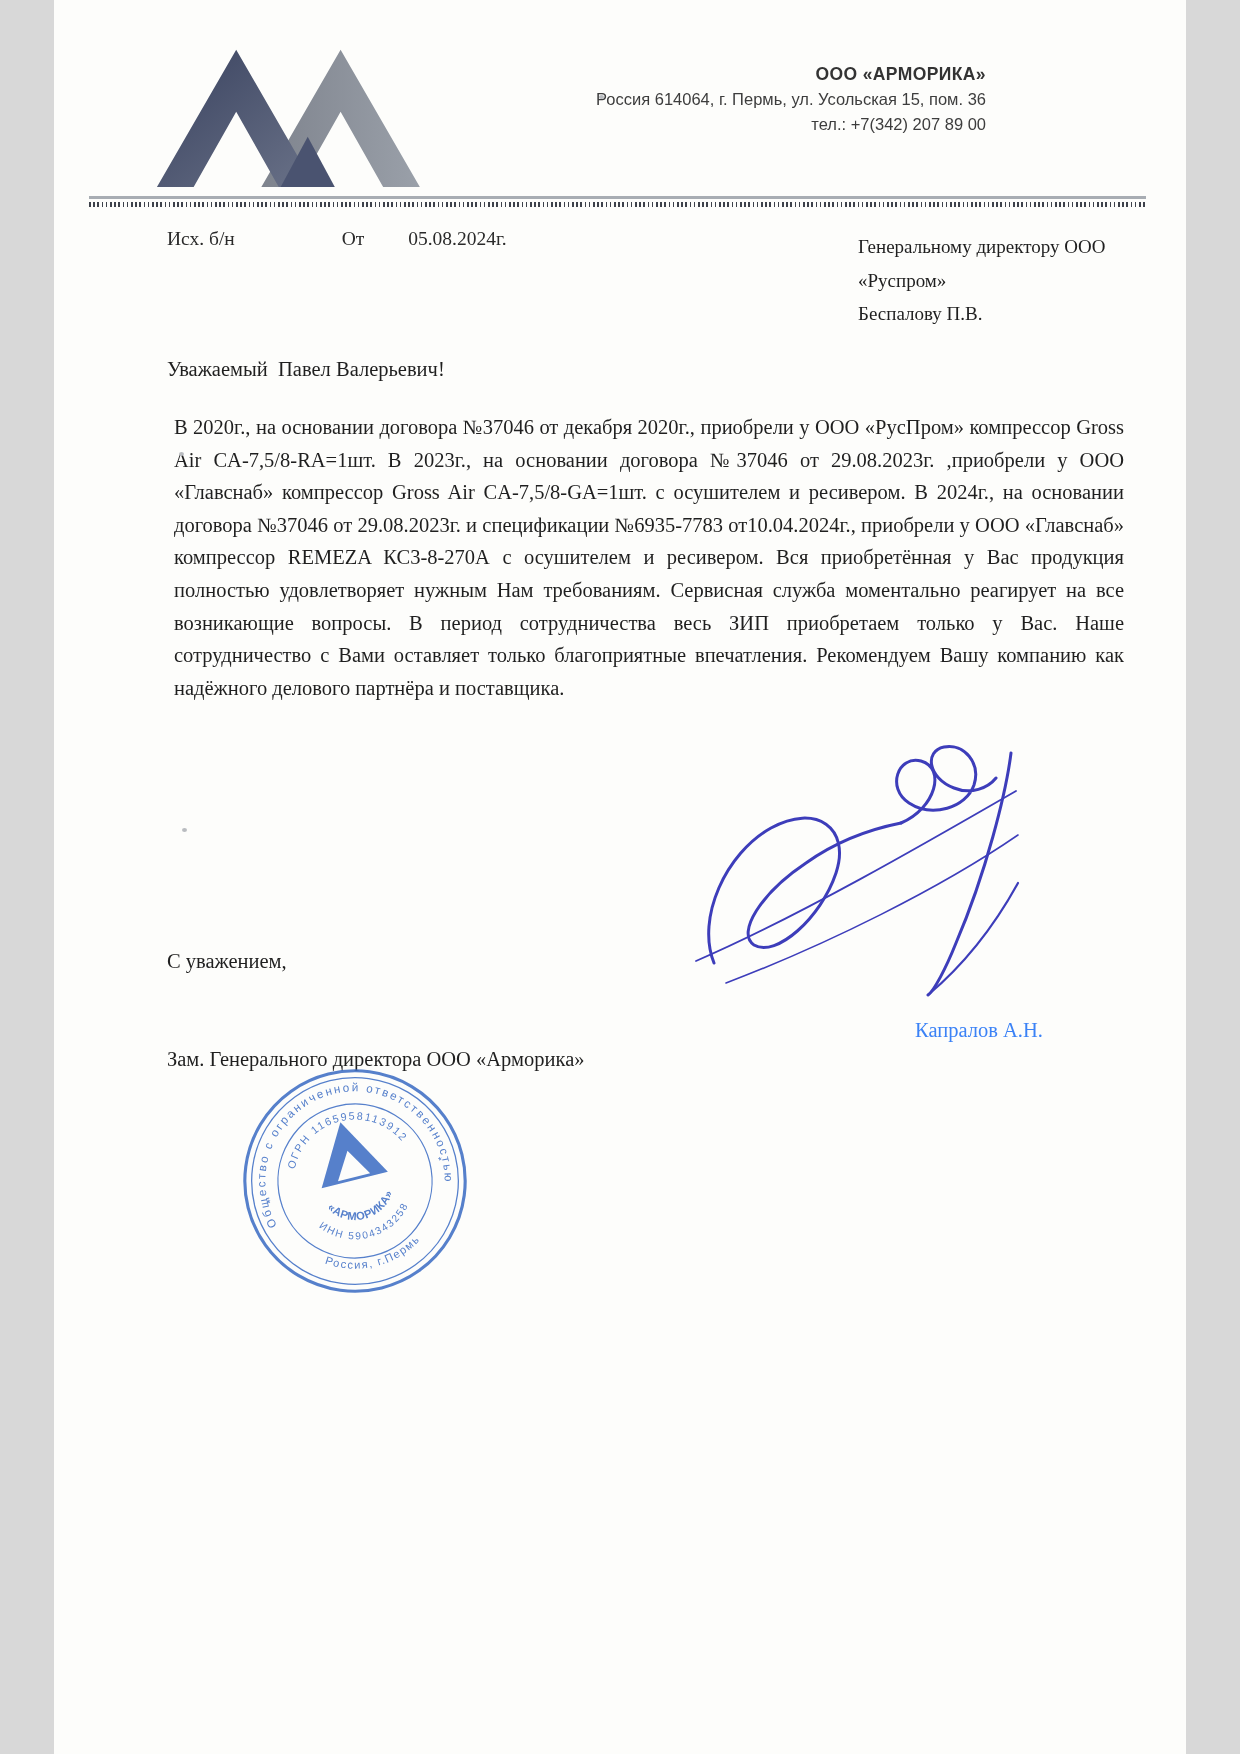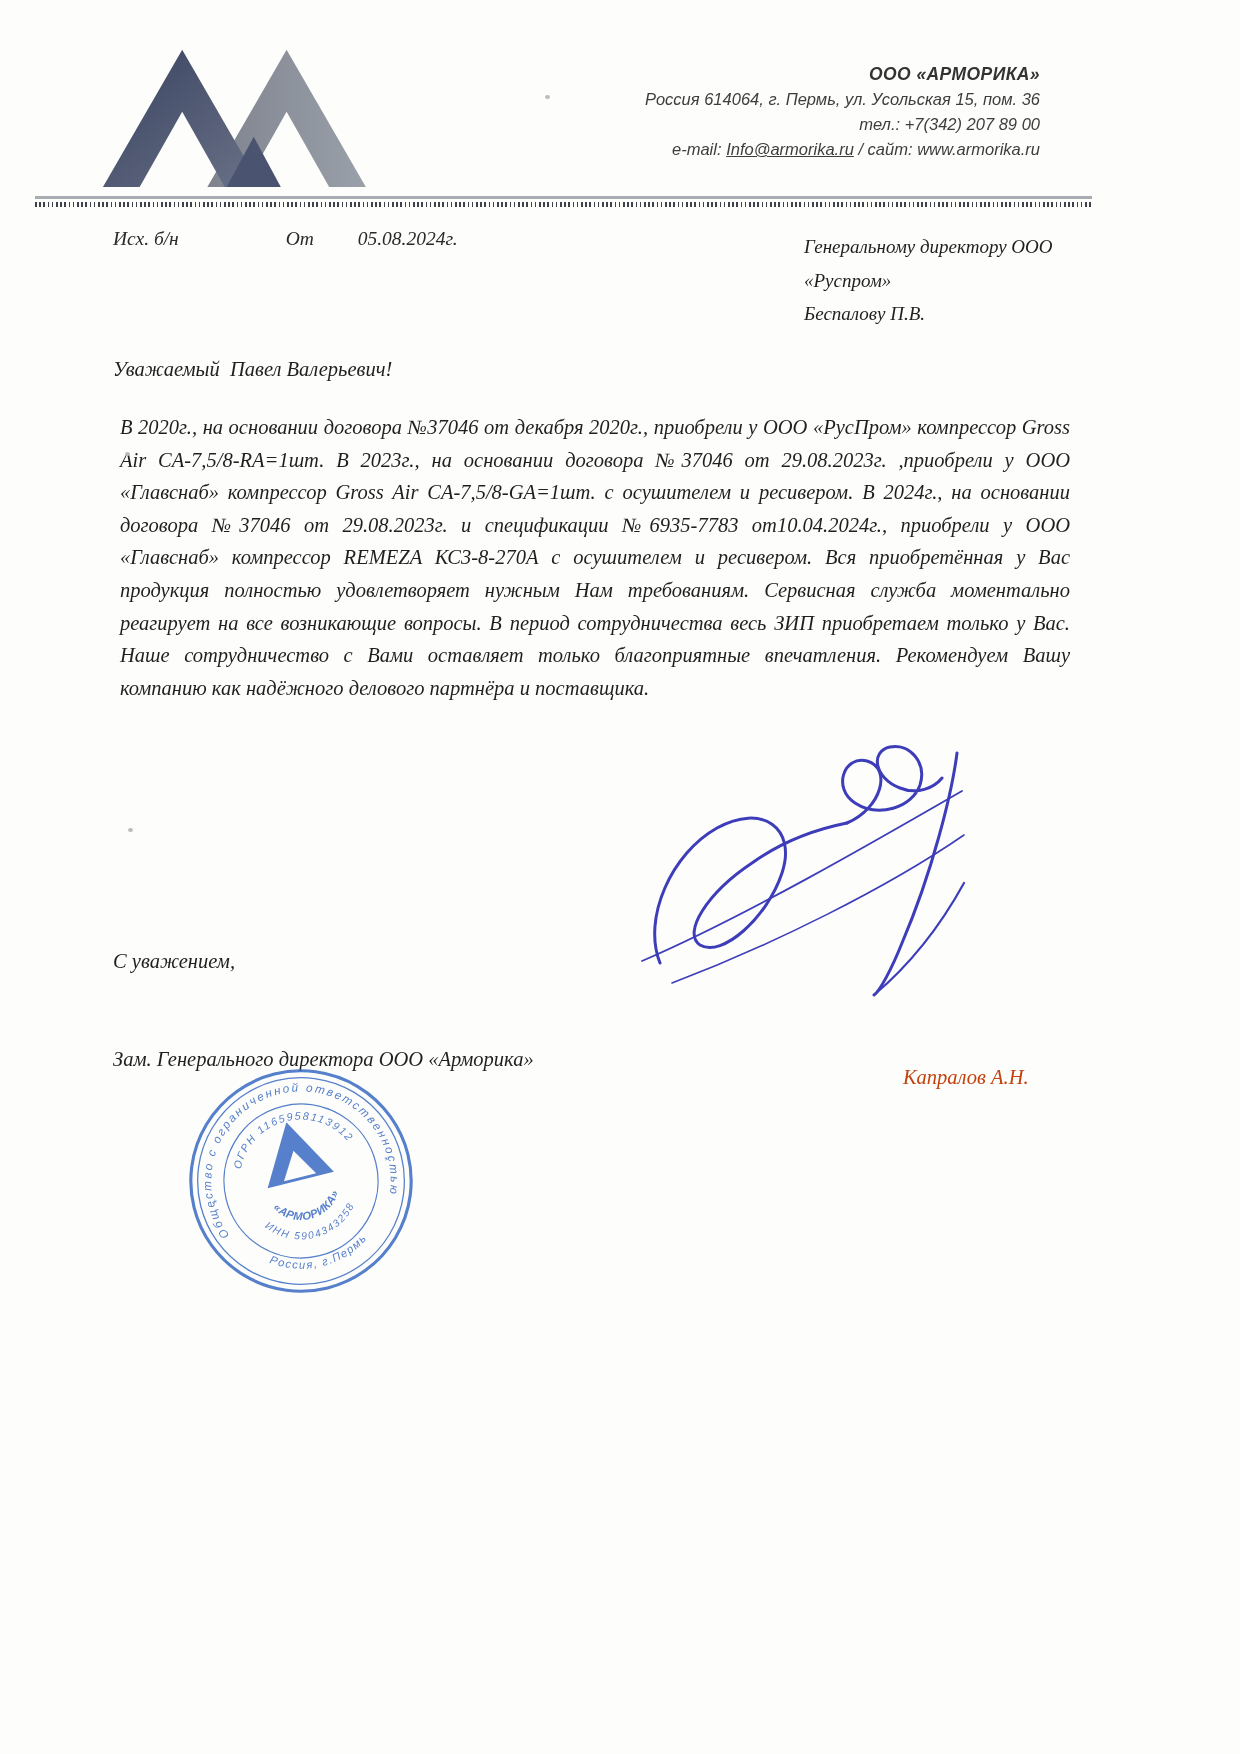--- a/index.html
+++ b/index.html
@@ -1,24 +1,23 @@
 <!DOCTYPE html>
 <html><head>
 <meta charset="utf-8">
 <style>
   html,body { margin:0; padding:0; background:#d8d8d8; }
   .page {
     position:relative;
-    width:1240px; height:1754px;
+    width:1132px; height:1754px;
     margin:0 auto;
     background:#fdfdfb;
     overflow:hidden;
     font-family:"Liberation Serif", serif;
     color:#222;
-    font-style:italic;
   }
   
   .logo { position:absolute; left:96px; top:44px; width:300px; height:145px; }
   .header-info {
     position:absolute; top:62px; right:200px;
     text-align:right;
     font-family:"Liberation Sans", sans-serif;
     font-size:16.5px; line-height:25px; color:#3d3d3d;
   }
   .h-company { font-weight:bold; font-size:17.5px; letter-spacing:.4px; color:#333; }
@@ -41,21 +40,21 @@
     position:absolute; left:113px; top:358px; width:950px;
     font-size:20.5px; white-space:pre-wrap; color:#1f1f1f;
   }
   .body-text {
     position:absolute; left:113px; top:404px; width:950px; margin:7px;
     font-size:20.5px; line-height:32.6px;
     text-align:justify; color:#1f1f1f;
   }
   .regards  { position:absolute; left:113px; top:950px;  font-size:20.5px; color:#1f1f1f; }
   .position { position:absolute; left:113px; top:1048px; font-size:20.5px; color:#1f1f1f; }
-  .signer   { position:absolute; left:903px; top:1019px; font-size:20.5px; color:#c2410c;margin-top:47px; }
+  .signer   { position:absolute; left:861px; top:1019px; font-size:20.5px; color:#3b82f6; }
   
   .signature { position:absolute; left:612px; top:733px; width:390px; height:300px; z-index:3; opacity:.92; }
   .stamp     { position:absolute; left:184px; top:1064px; width:234px; height:234px; z-index:2; opacity:.88; }
   .stamp text { font-family:"Liberation Sans", sans-serif; fill:#3f6fc5; }
   
   .speck { position:absolute; width:5px; height:4px; border-radius:50%; background:#b9bcc0; }
 </style>
 </head>
 <body>
 
@@ -74,26 +73,20 @@
     </defs>
     <path d="M110,148 L192,6 L274,148 H236 L192,70 L148,148 Z" fill="url(#gGray)"></path>
     <path d="M2,148 L84,6 L166,148 H128 L84,70 L40,148 Z" fill="url(#gDark)"></path>
     <path d="M158,96 L186,148 H130 Z" fill="#4a5370"></path>
   </svg>
 
   <div class="header-info">
     <div class="h-company">ООО «АРМОРИКА»</div>
     <div>Россия 614064, г. Пермь, ул. Усольская 15, пом. 36</div>
     <div>тел.: +7(342) 207 89 00</div>
-    <div>
-      <span>e-mail:</span>
-      <span class="u">Info@armorika.ru</span>
-      <span>/  сайт:</span>
-      <span>www.armorika.ru</span>
-    </div>
   </div>
 
   <div class="divider">
       <div class="dots"></div>
     </div>
 
   <div class="ref">
     <span>Исх. б/н</span>
     <span class="ref-from">От</span>
     <span class="ref-date">05.08.2024г.</span>

